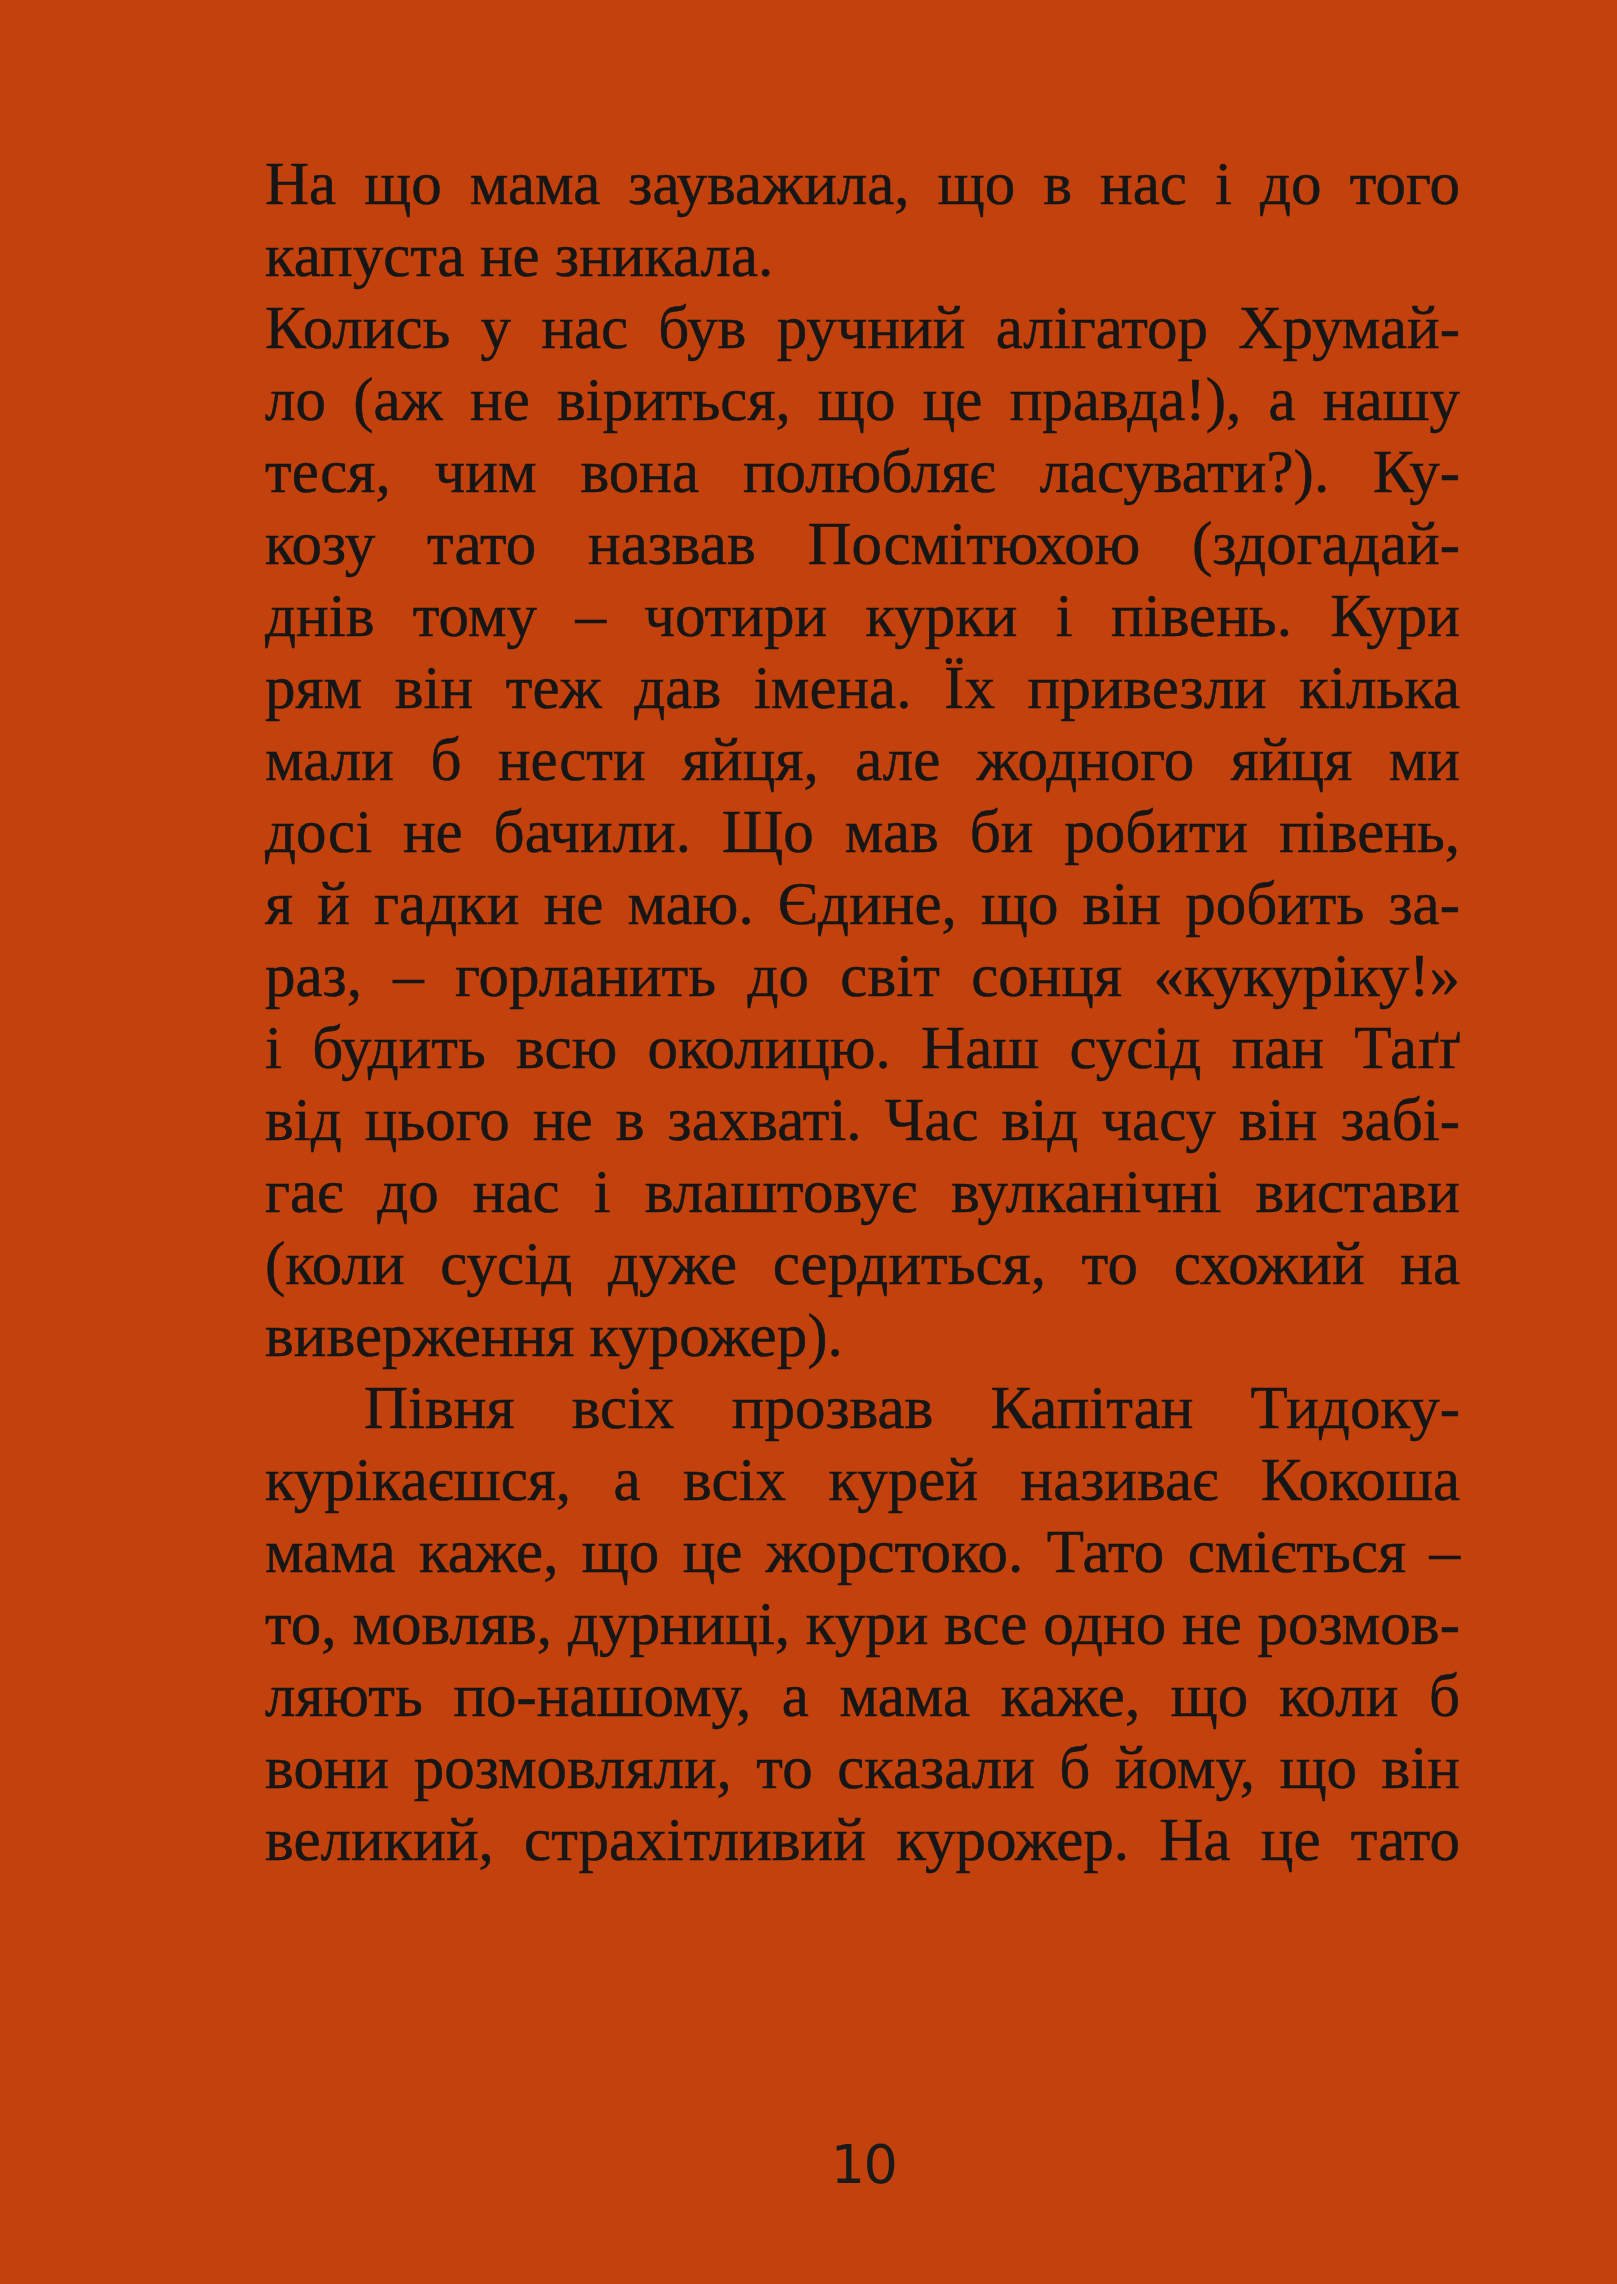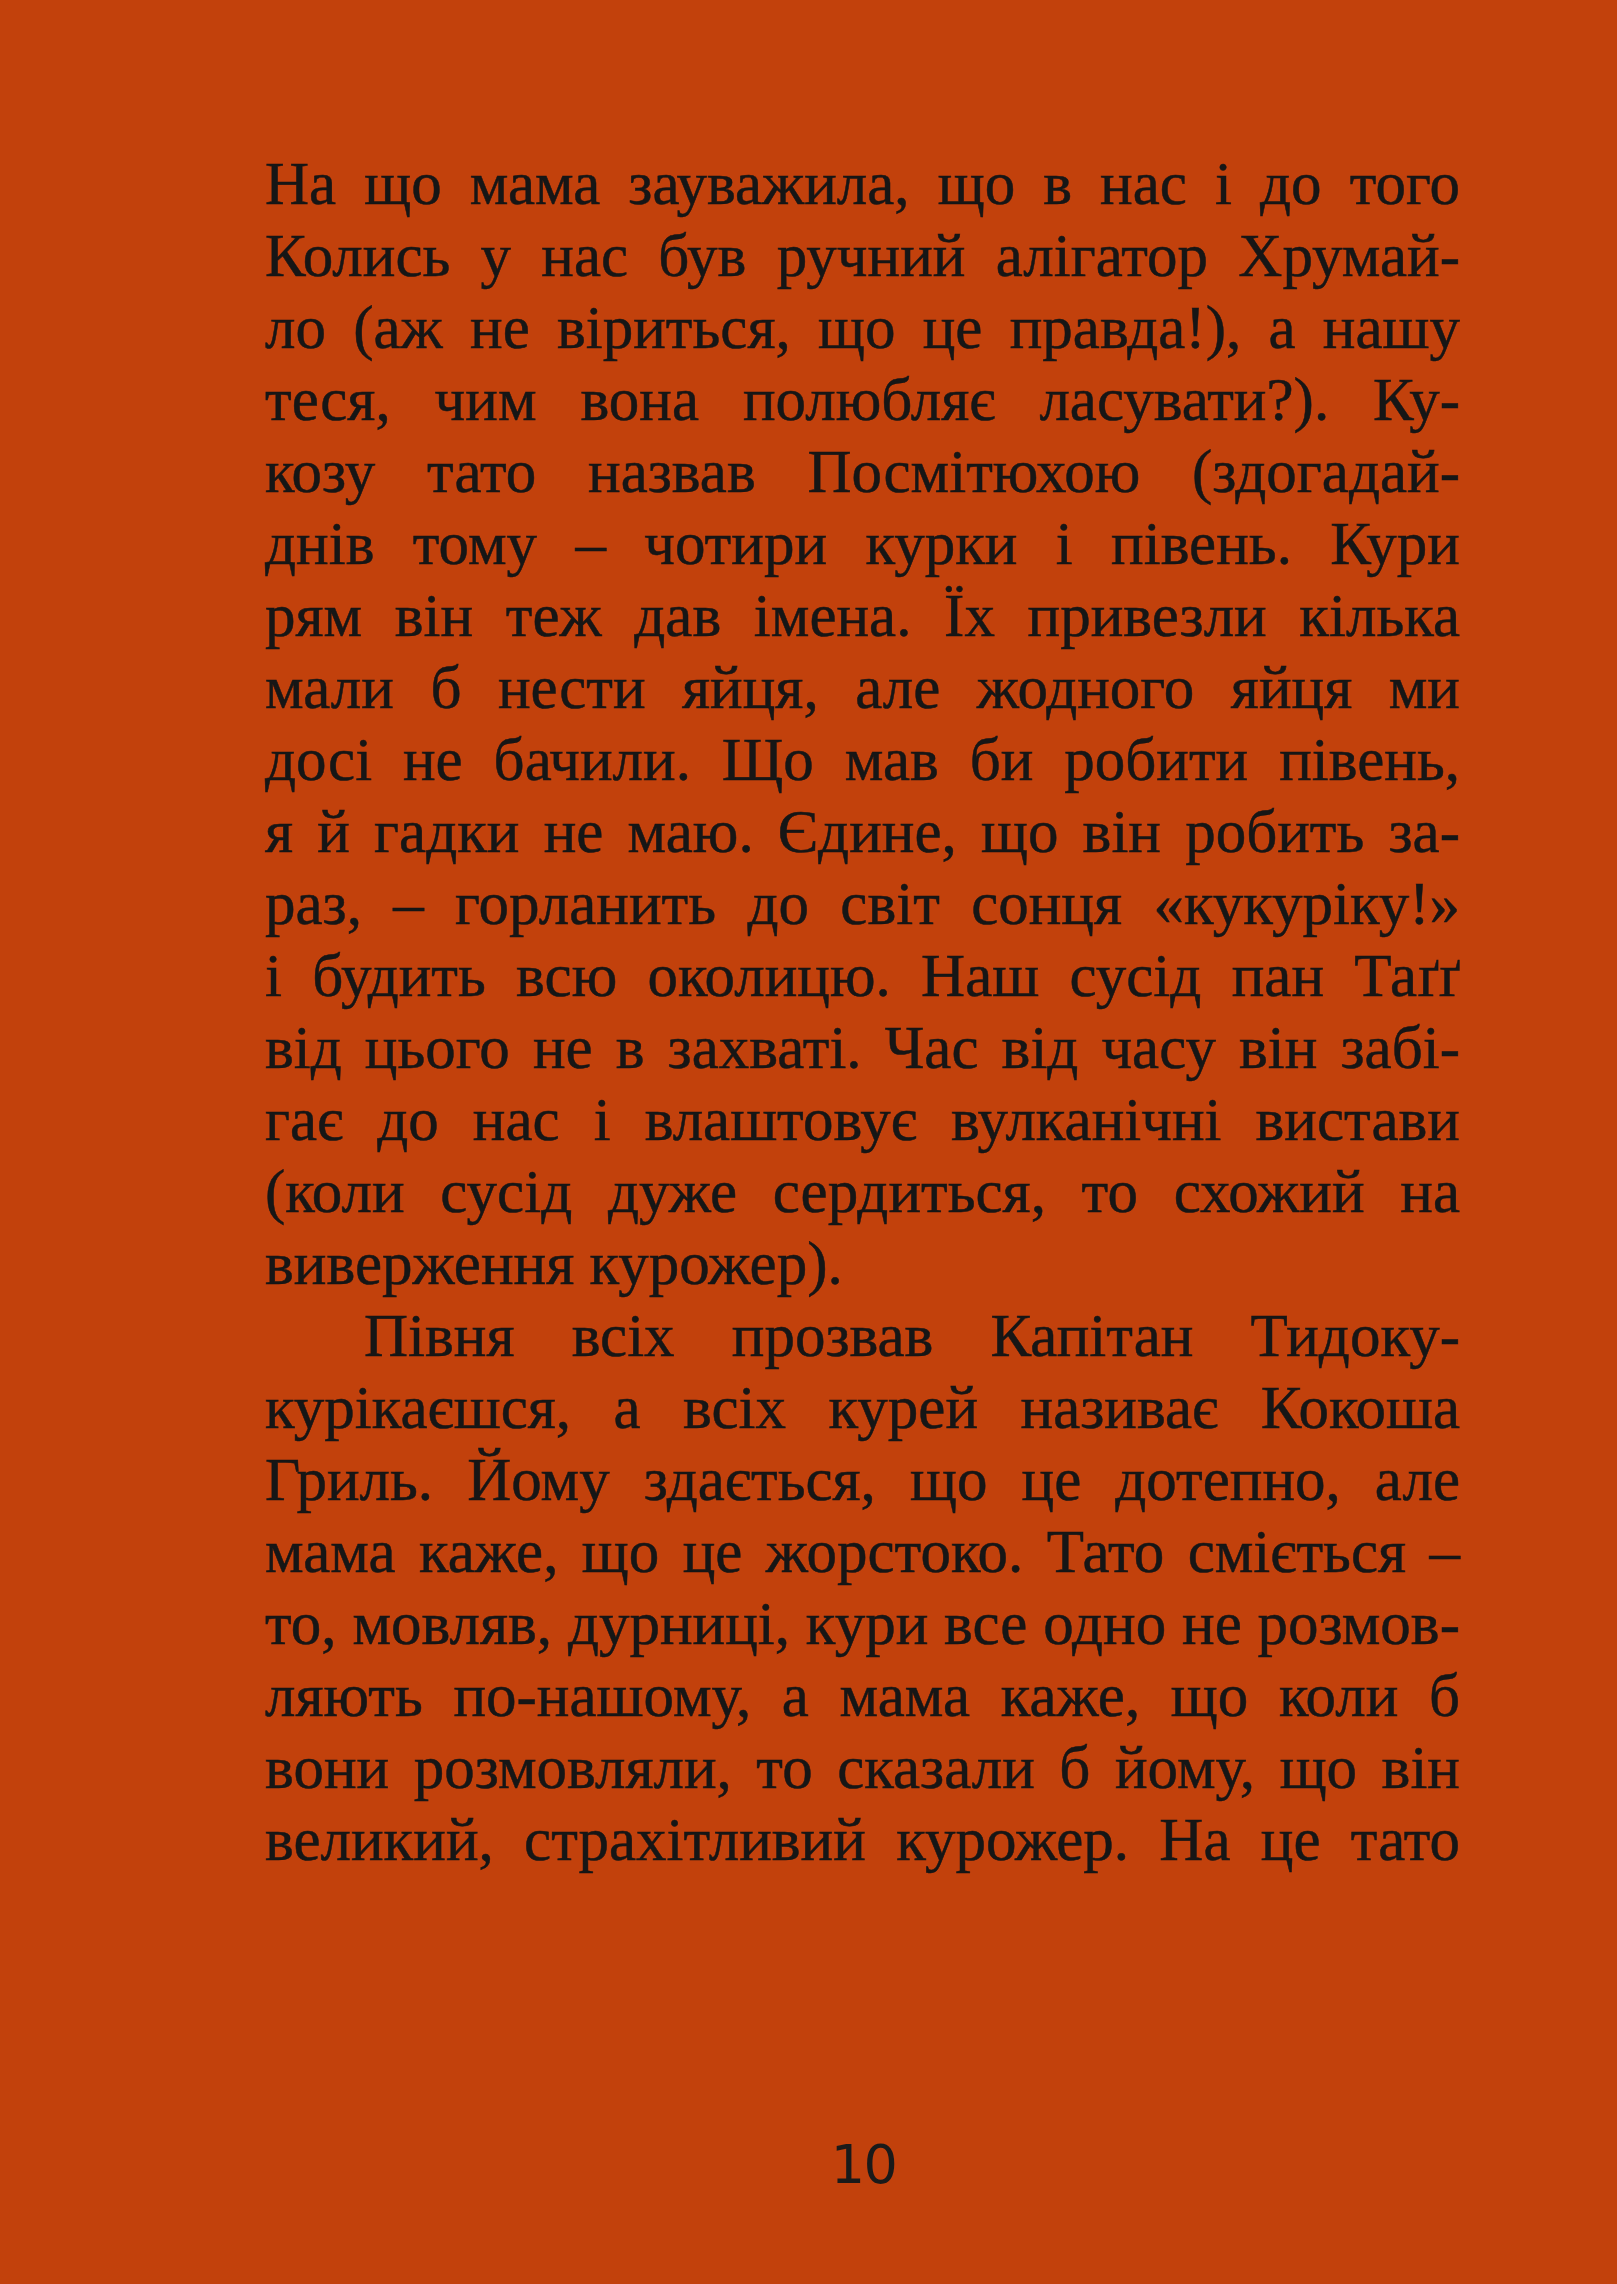--- a/index.html
+++ b/index.html
@@ -52,38 +52,38 @@
       color: #1a1a1a;
       letter-spacing: -1.7px;
     }
   </style>
 </head>
 <body>
 
 <div class="page">
   <div class="text-block">
     <span class="line">На що мама зауважила, що в нас і до того</span>
+    <span class="line last">капуста не зникала.</span>
     <span class="line">Колись у нас був ручний алігатор Хрумай-</span>
     <span class="line">ло (аж не віриться, що це правда!), а нашу</span>
     <span class="line">теся, чим вона полюбляє ласувати?). Ку-</span>
     <span class="line">козу тато назвав Посмітюхою (здогадай-</span>
     <span class="line">днів тому – чотири курки і півень. Кури</span>
     <span class="line">рям він теж дав імена. Їх привезли кілька</span>
     <span class="line">мали б нести яйця, але жодного яйця ми</span>
     <span class="line">досі не бачили. Що мав би робити півень,</span>
     <span class="line">я й гадки не маю. Єдине, що він робить за-</span>
     <span class="line">раз, – горланить до світ сонця «кукуріку!»</span>
     <span class="line">і будить всю околицю. Наш сусід пан Таґґ</span>
     <span class="line">від цього не в захваті. Час від часу він забі-</span>
     <span class="line">гає до нас і влаштовує вулканічні вистави</span>
     <span class="line">(коли сусід дуже сердиться, то схожий на</span>
     <span class="line last">виверження курожер).</span>
     <span class="line indent">Півня всіх прозвав Капітан Тидоку-</span>
     <span class="line">курікаєшся, а всіх курей називає Кокоша</span>
-    <span class="line">Гриль. Йому здається, що це дотепно, але</span>
     <span class="line">мама каже, що це жорстоко. Тато сміється –</span>
     <span class="line">то, мовляв, дурниці, кури все одно не розмов-</span>
     <span class="line">ляють по-нашому, а мама каже, що коли б</span>
     <span class="line">вони розмовляли, то сказали б йому, що він</span>
     <span class="line">великий, страхітливий курожер. На це тато</span>
   </div>
 
   <div class="page-number">10</div>
 </div>
 

